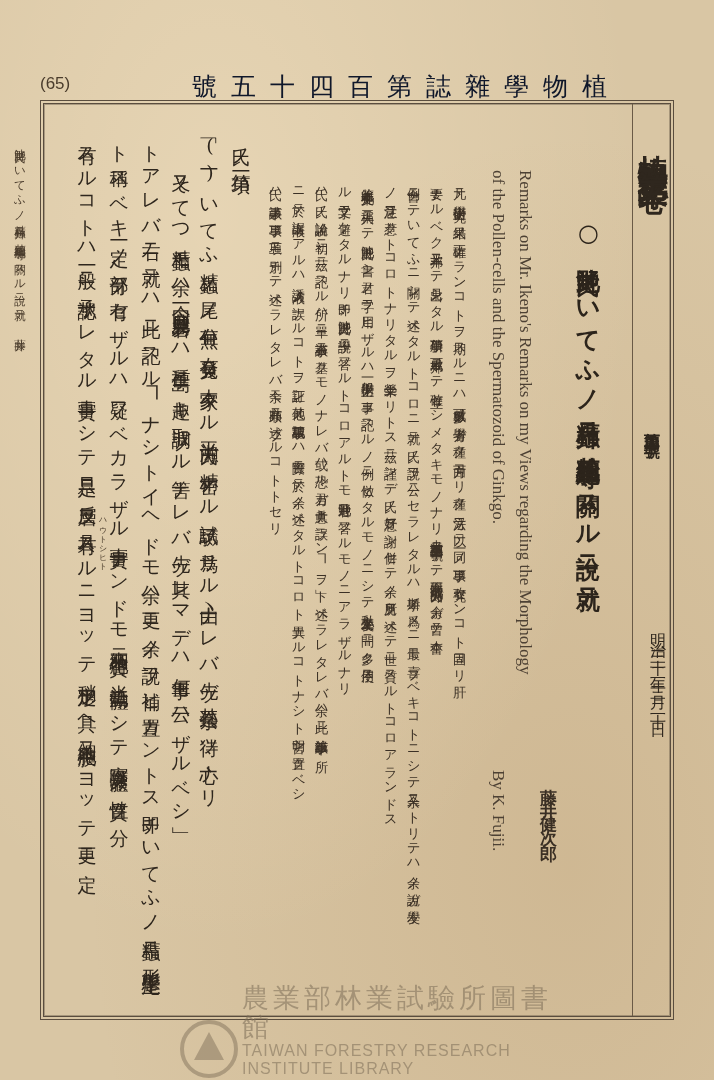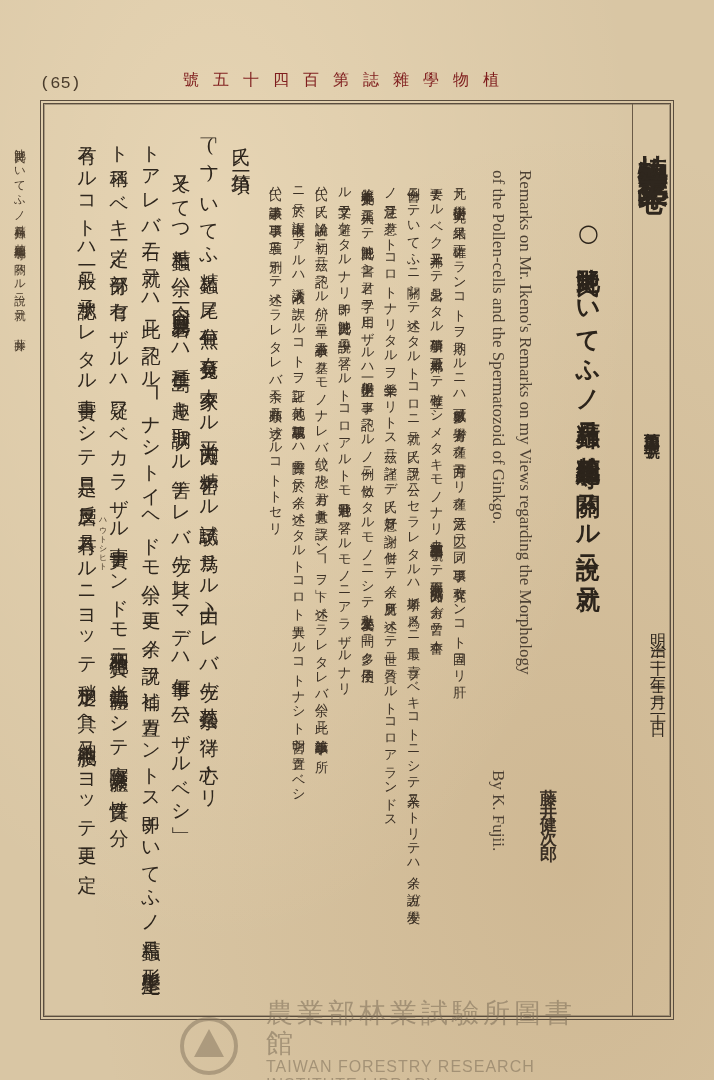--- a/index.html
+++ b/index.html
@@ -7,25 +7,25 @@
     width:714px; height:1080px; overflow:hidden; position:relative;
     background:#d9c6a4;
     background-image:
       radial-gradient(ellipse at 30% 20%, rgba(255,240,210,0.35), rgba(0,0,0,0) 60%),
       radial-gradient(ellipse at 80% 80%, rgba(160,120,70,0.18), rgba(0,0,0,0) 60%);
     font-family:"DejaVu Serif", serif;
     color:#3a2f24;
   }
   .page-num {
     position:absolute; left:40px; top:74px; font-size:17px; color:#4a3c2c;
-    font-family:Liberation Mono, monospace;
+    font-family:Liberation Sans, sans-serif;
   }
   .running-head {
-    position:absolute; left:183px; top:70px; font-size:16px; letter-spacing:14px;
-    color:#7f1d1d; direction:rtl; unicode-bidi:bidi-override;
+    position:absolute; left:192px; top:70px; font-size:25px; letter-spacing:14px;
+    color:#0f172a; direction:rtl; unicode-bidi:bidi-override;
   }
   .frame {
     position:absolute; left:40px; top:100px; width:634px; height:920px;
     border:4px double #5a4d3e; box-sizing:border-box;
     box-shadow: inset 0 0 0 1px rgba(90,77,62,0.4);
   }
   .frame-divider {
     position:absolute; left:632px; top:104px; width:1px; height:912px; background:#6a5a46;
   }
   .vcol {
@@ -45,21 +45,21 @@
   .en-title-2 { left:490px; top:170px; }
   .en-byline  { left:490px; top:770px; }
   .small-line { font-size:13.2px; color:#3b3025; letter-spacing:1px; }
   .body-line  { font-size:19px; color:#2e261d; letter-spacing:2.4px; }
   .marginal {
     position:absolute; left:12px; top:140px; writing-mode:vertical-rl; text-orientation:upright;
     white-space:nowrap; font-size:11.5px; color:#4a3c2c; letter-spacing:1.3px;
   }
   .watermark {
     position:absolute; left:180px; top:1014px; width:400px; height:64px;
-    display:flex; align-items:center; gap:28px; opacity:0.55;
+    display:flex; align-items:flex-end; gap:4px; opacity:0.55;
   }
   .wm-logo {
     width:58px; height:58px; border-radius:50%; border:4px solid #8a7a62;
     box-sizing:border-box; position:relative; flex:0 0 auto;
   }
   .wm-logo:after {
     content:""; position:absolute; left:10px; top:8px;
     border-left:15px solid transparent; border-right:15px solid transparent;
     border-bottom:28px solid #8a7a62;
   }

